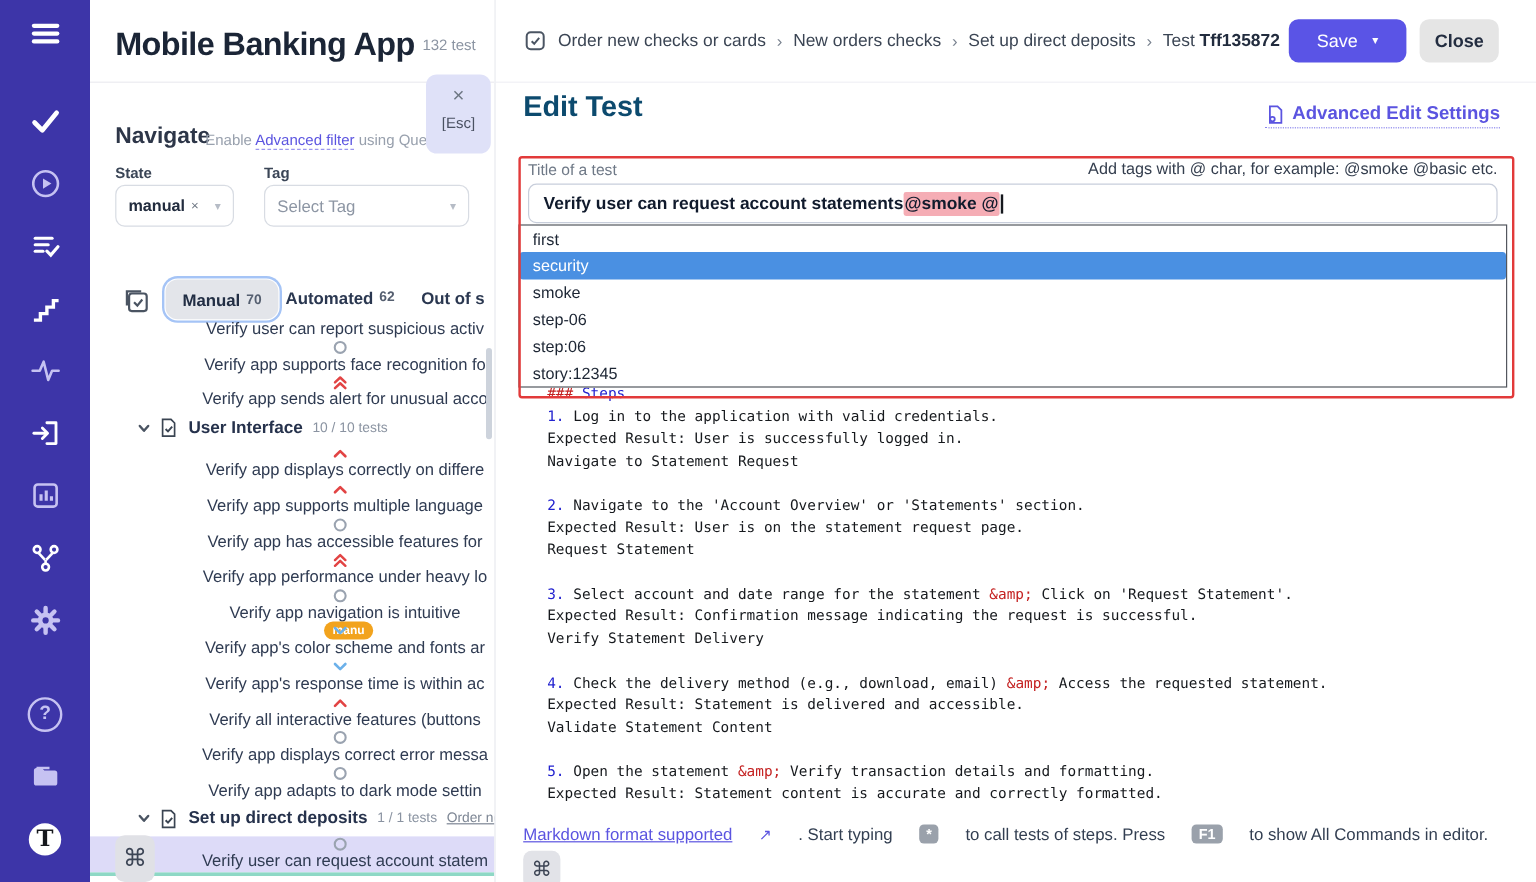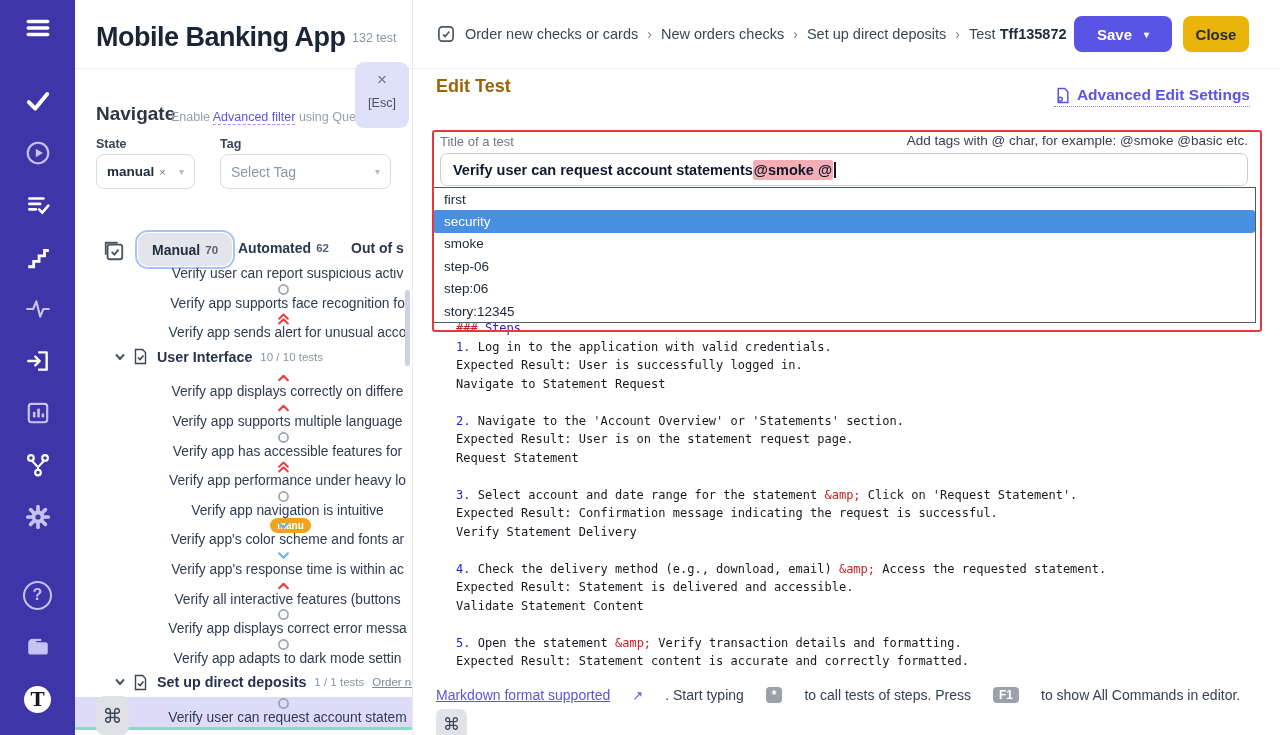--- a/index.html
+++ b/index.html
@@ -78,26 +78,26 @@
   .breadcrumb{position:absolute;left:24px;top:0;height:68px;display:flex;align-items:center;gap:9px;
               font-size:14.5px;color:#3b4554;white-space:nowrap;}
   .bc-icon{width:20px;height:20px;color:#4b5563;}
   .bc-icon svg{width:20px;height:20px;display:block;}
   .bc-item{cursor:pointer;}
   .bc-sep{color:#7a8390;font-size:14px;}
   .bc-id{font-weight:700;color:#222c3e;}
   .bc-badge{background:#f2a31d;color:#fff;font-size:11.5px;font-weight:700;border-radius:11px;padding:3px 10px;}
   .btn-save{position:absolute;right:108px;top:16px;width:98px;height:36px;background:#5a54e6;color:#fff;
             border-radius:8px;display:flex;align-items:center;justify-content:center;gap:12px;
-            font-size:15px;font-weight:700;cursor:pointer;}
+            font-size:15px;font-weight:400;cursor:pointer;}
   .btn-save .caret{font-size:10px;}
-  .btn-close{position:absolute;right:31px;top:16px;width:66px;height:36px;background:#eab308;color:#232d40;
+  .btn-close{position:absolute;right:31px;top:16px;width:66px;height:36px;background:#e5e5e5;color:#232d40;
              border-radius:8px;display:flex;align-items:center;justify-content:center;
              font-size:15px;font-weight:700;cursor:pointer;}
-  .page-title{position:absolute;left:24px;top:76px;font-size:18px;font-weight:700;color:#a16207;}
+  .page-title{position:absolute;left:24px;top:76px;font-size:24px;font-weight:700;color:#0c4a6e;}
   .adv-settings{position:absolute;right:30px;top:86px;display:flex;align-items:center;gap:6px;
                 color:#5b54e0;font-size:15.5px;font-weight:600;border-bottom:1.5px dotted #8a85ec;
                 padding-bottom:2px;cursor:pointer;}
   .adv-settings svg{width:17px;height:17px;}
   .red-box{position:absolute;left:20px;top:130px;width:826px;height:198px;border:2px solid #e23a3a;
            border-radius:3px;z-index:6;pointer-events:none;}
   .title-label{position:absolute;left:28px;top:134px;font-size:13px;color:#6f7987;z-index:3;}
   .tags-hint{position:absolute;right:32px;top:133px;font-size:13.5px;color:#343e4e;z-index:3;}
   .title-input{position:absolute;left:28px;top:153px;width:808px;height:33px;border:1px solid #c8cedb;
                border-radius:7px;background:#fff;z-index:3;display:flex;align-items:center;

